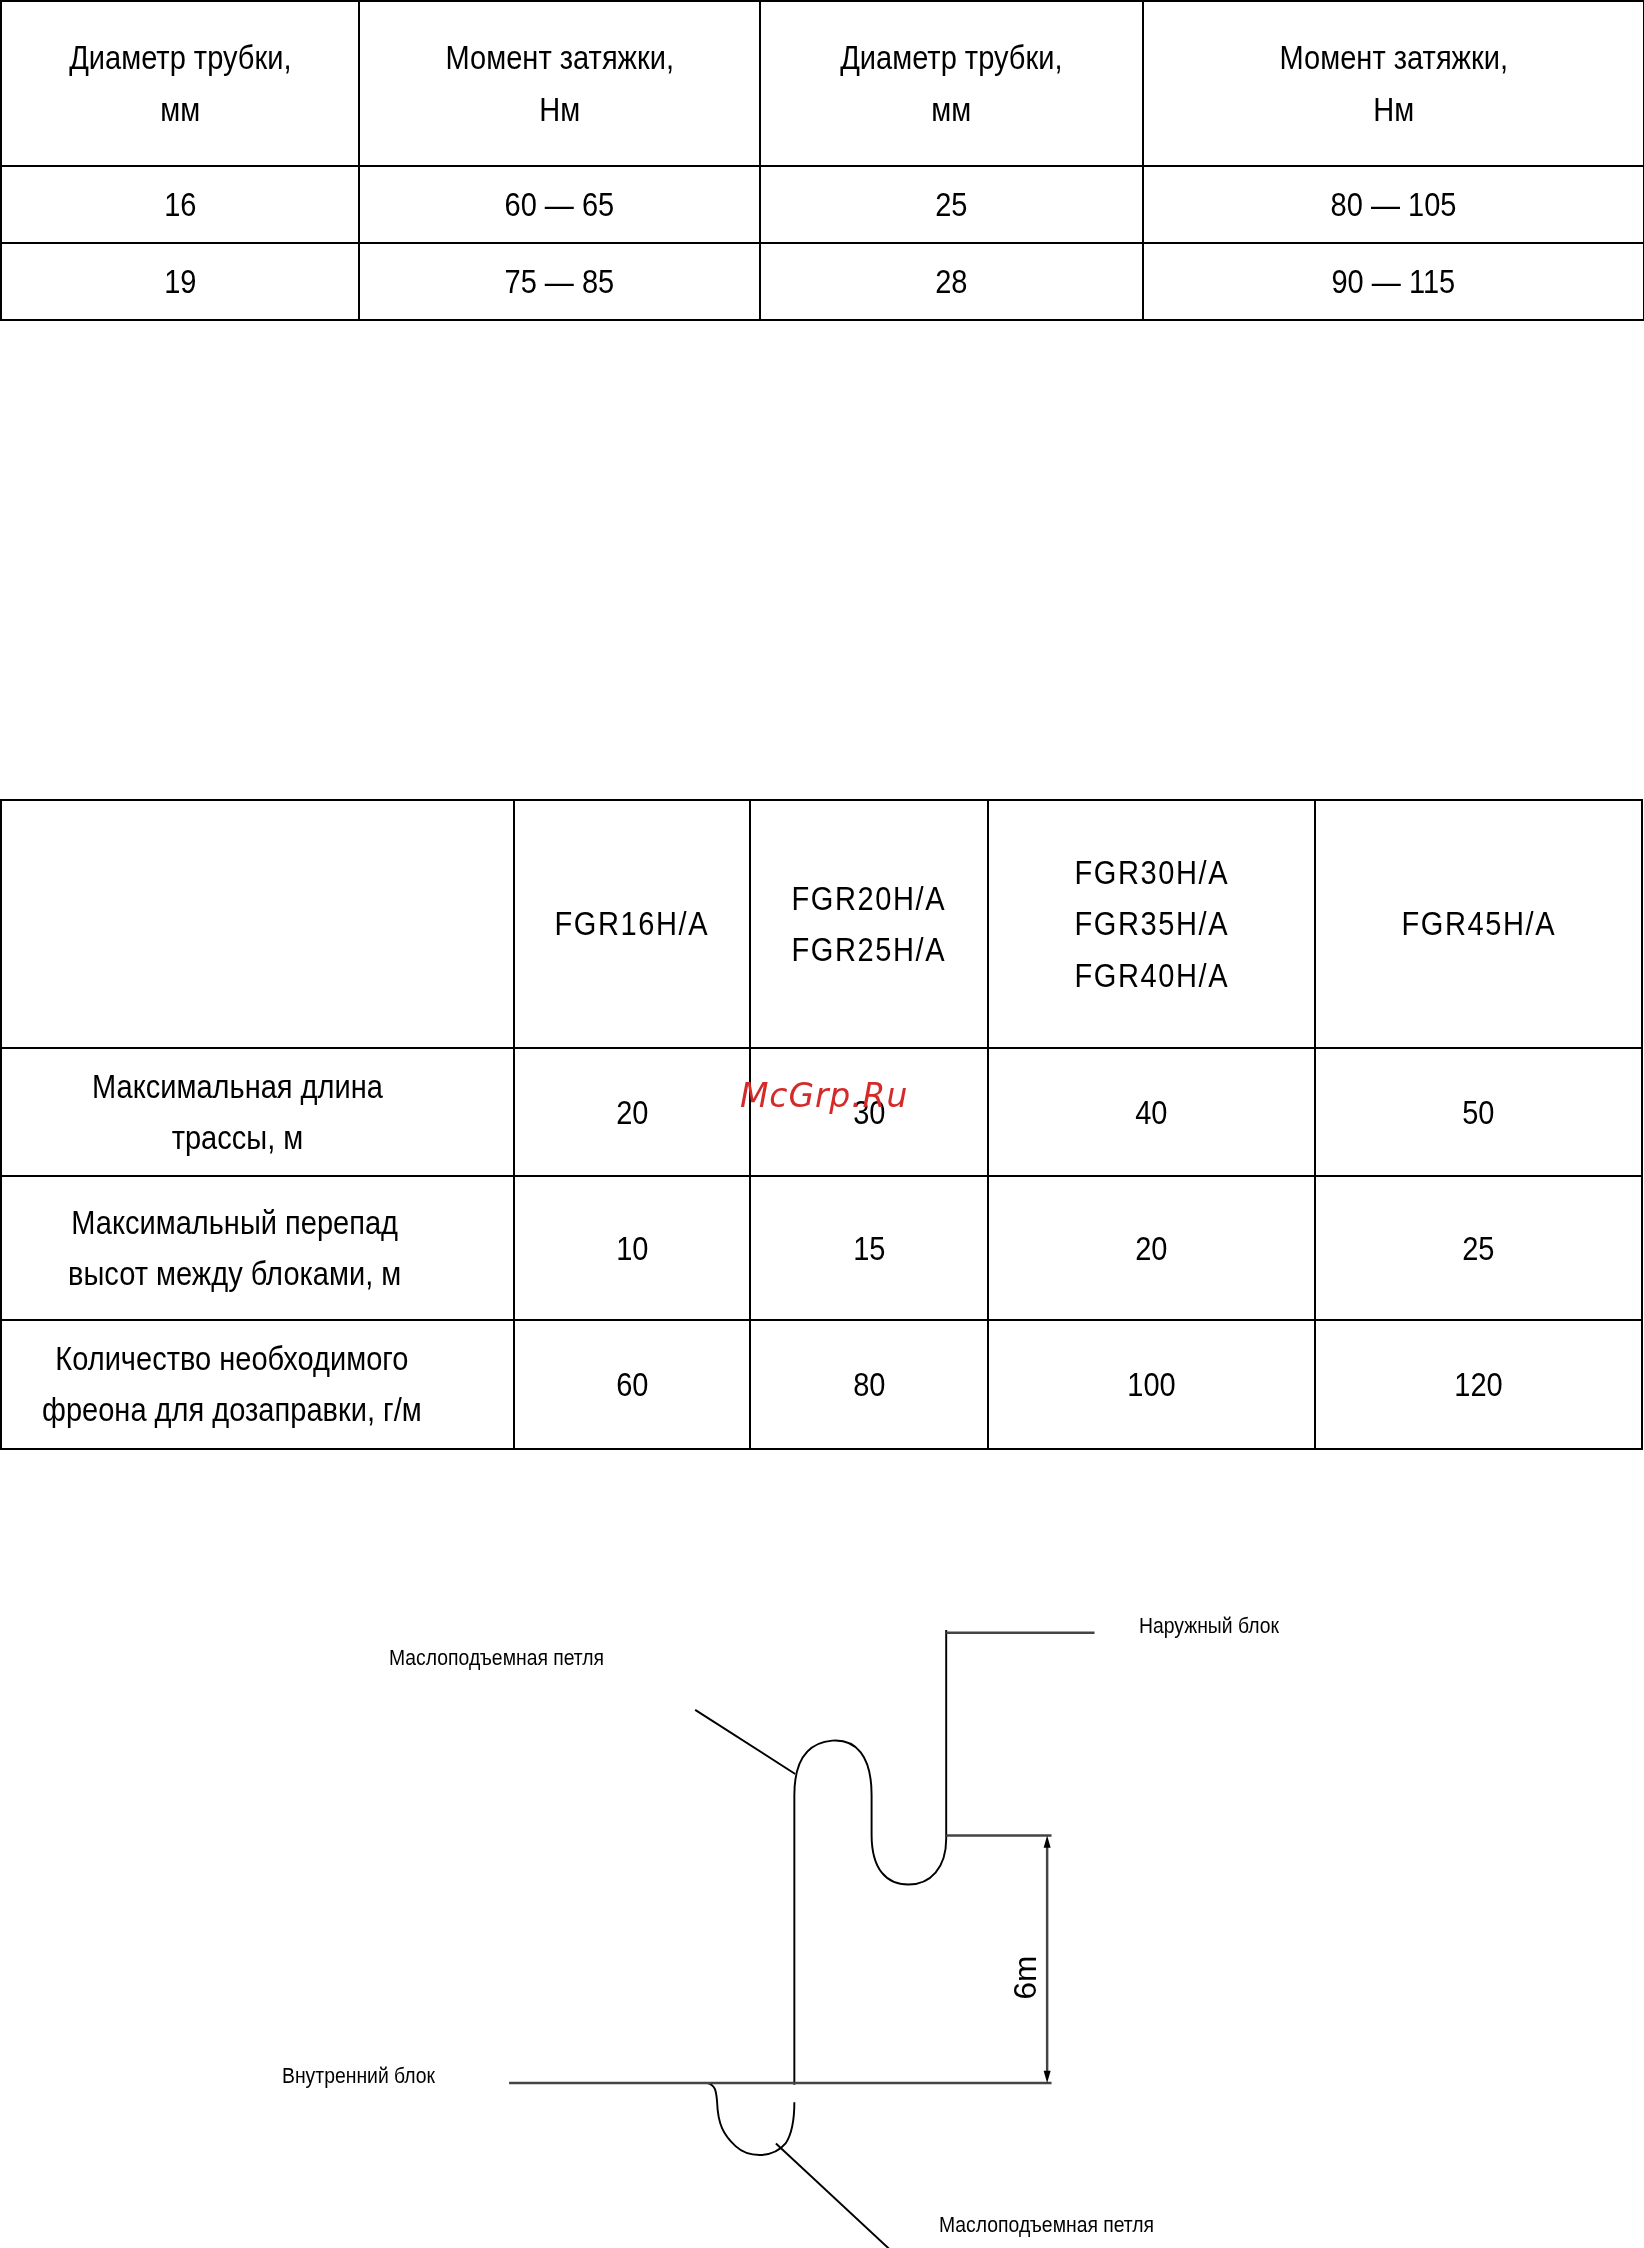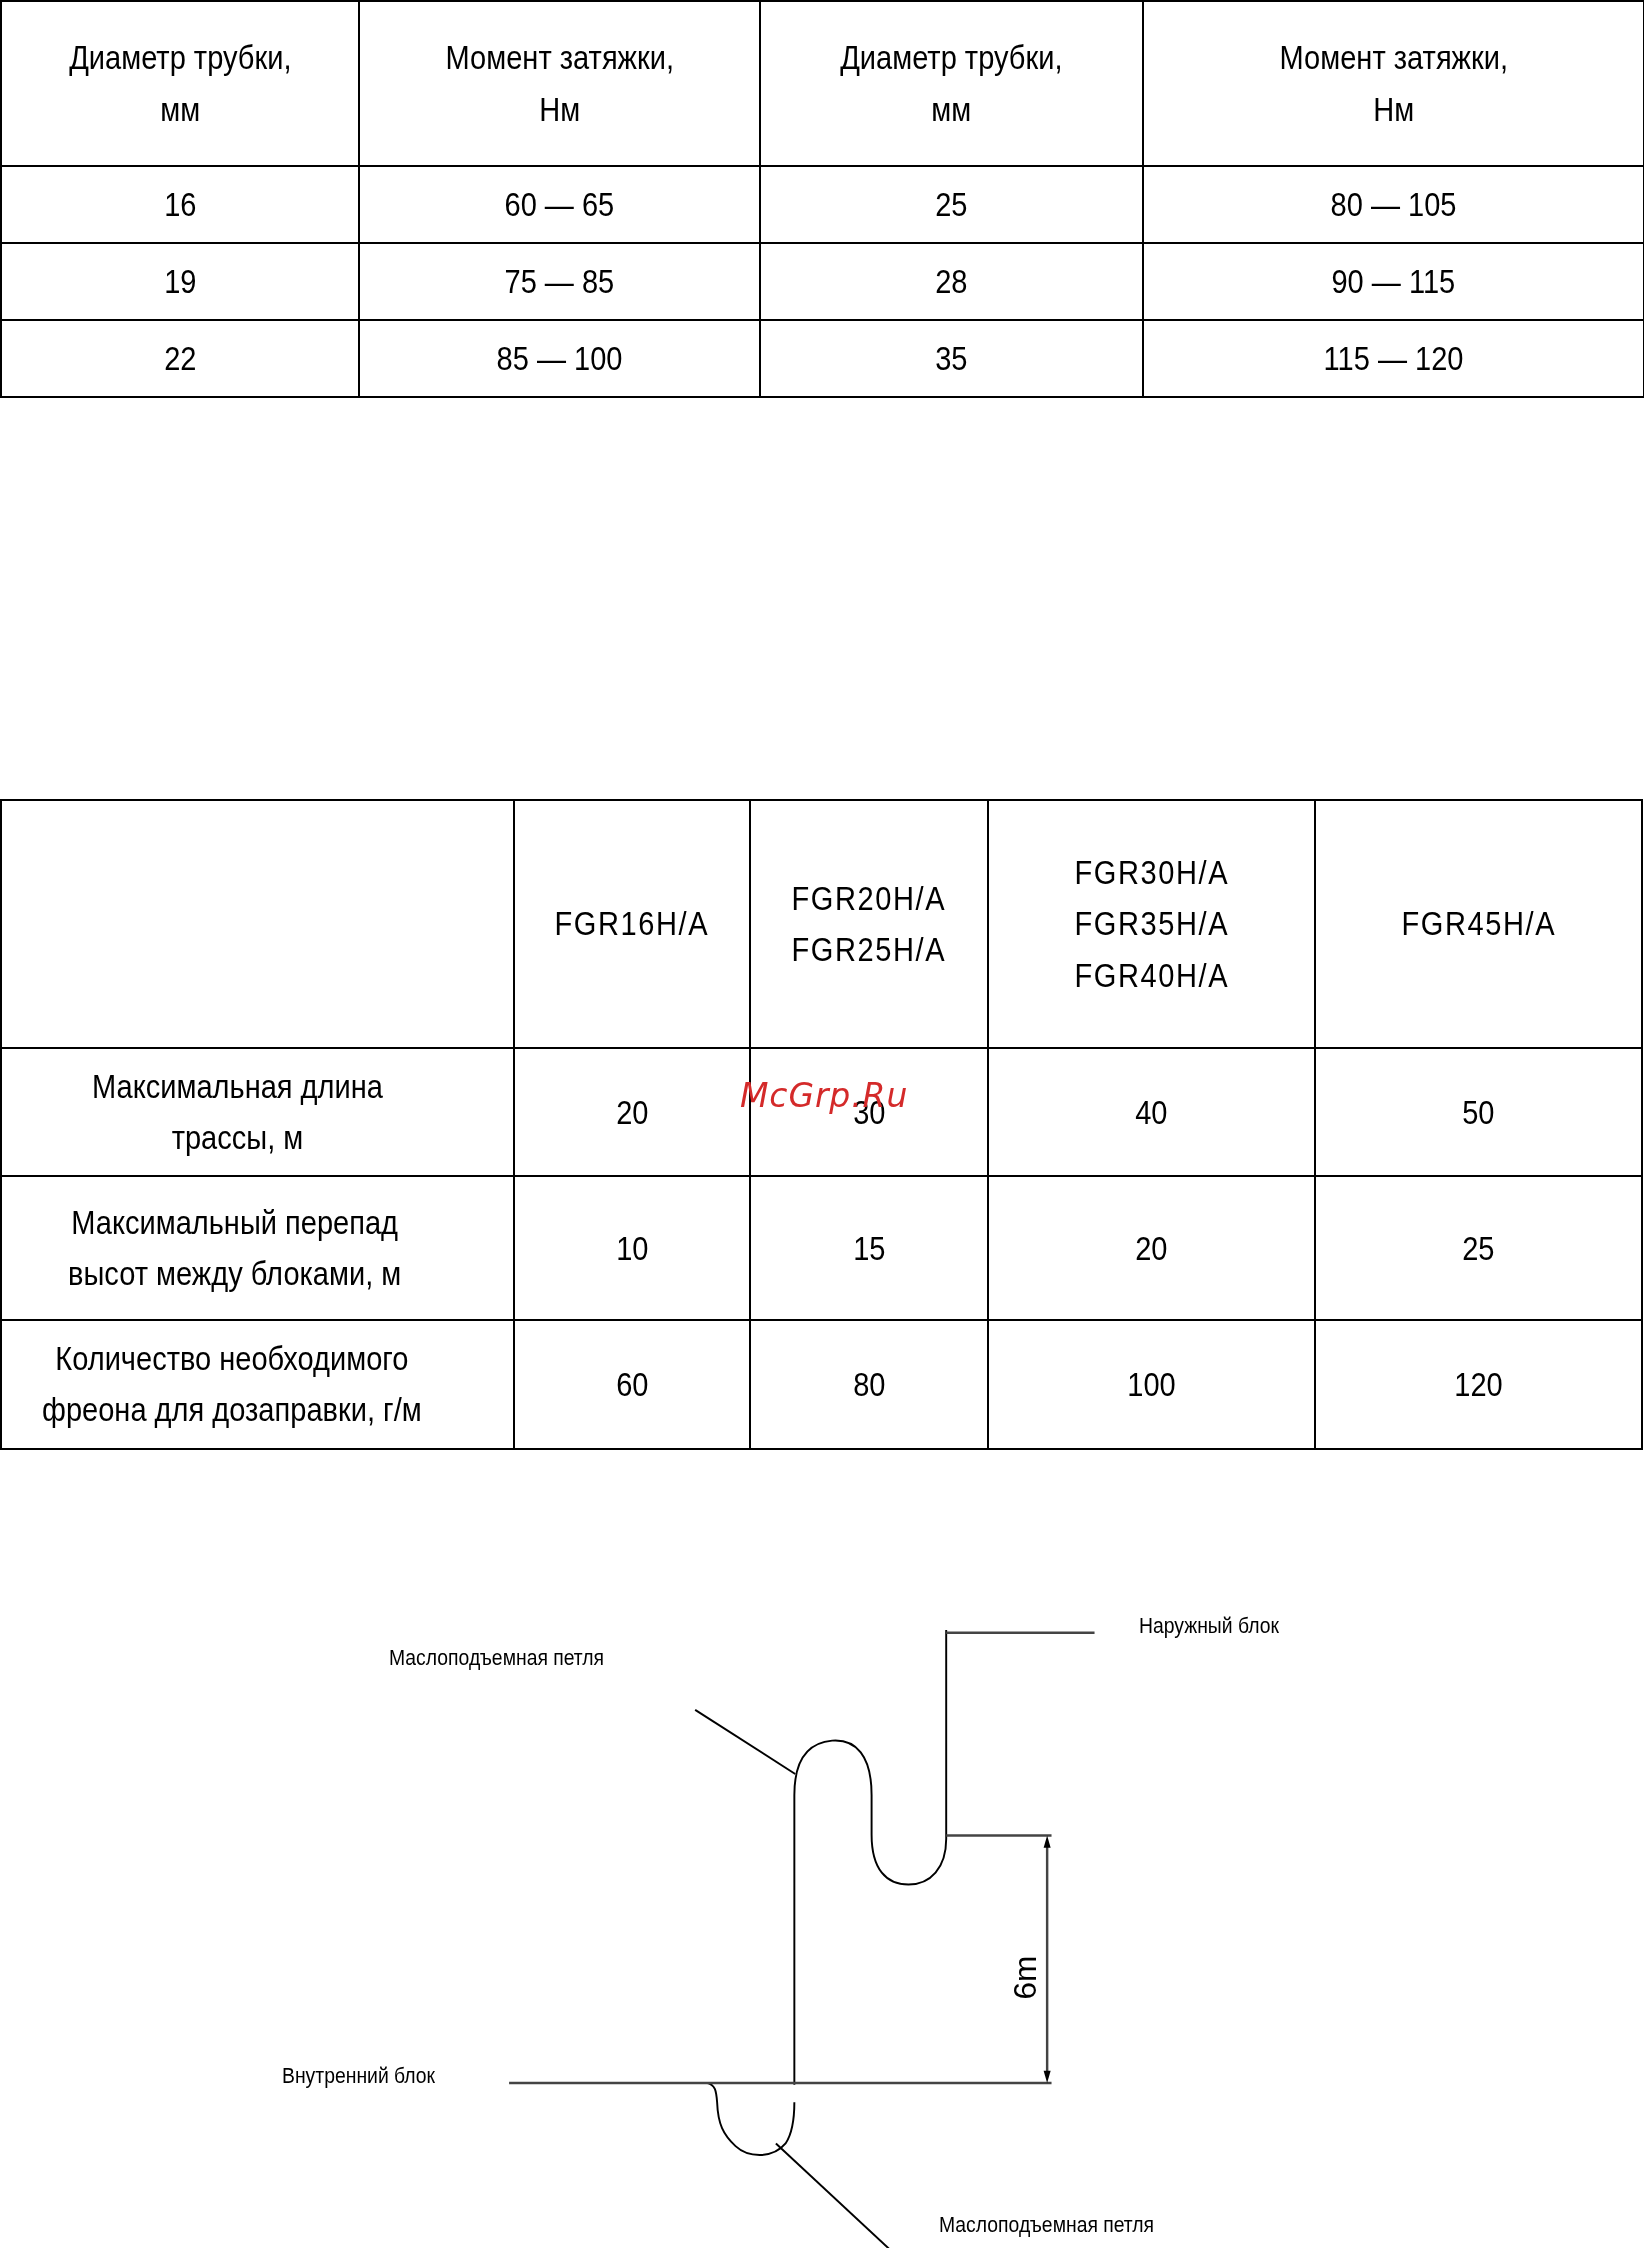--- a/index.html
+++ b/index.html
@@ -61,26 +61,20 @@
     <td><span class="cond">16</span></td>
     <td><span class="cond">60 — 65</span></td>
     <td><span class="cond">25</span></td>
     <td><span class="cond">80 — 105</span></td>
   </tr>
   <tr style="height:72px">
     <td><span class="cond">19</span></td>
     <td><span class="cond">75 — 85</span></td>
     <td><span class="cond">28</span></td>
     <td><span class="cond">90 — 115</span></td>
-  </tr>
-  <tr style="height:73px">
-    <td><span class="cond">22</span></td>
-    <td><span class="cond">85 — 100</span></td>
-    <td><span class="cond">35</span></td>
-    <td><span class="cond">115 — 120</span></td>
   </tr>
 </tbody>
   </table>
 
 <table class="grid" id="lengths">
   <colgroup>
     <col style="width:513px">
       <col style="width:236px">
       <col style="width:238px">
       <col style="width:327px">

